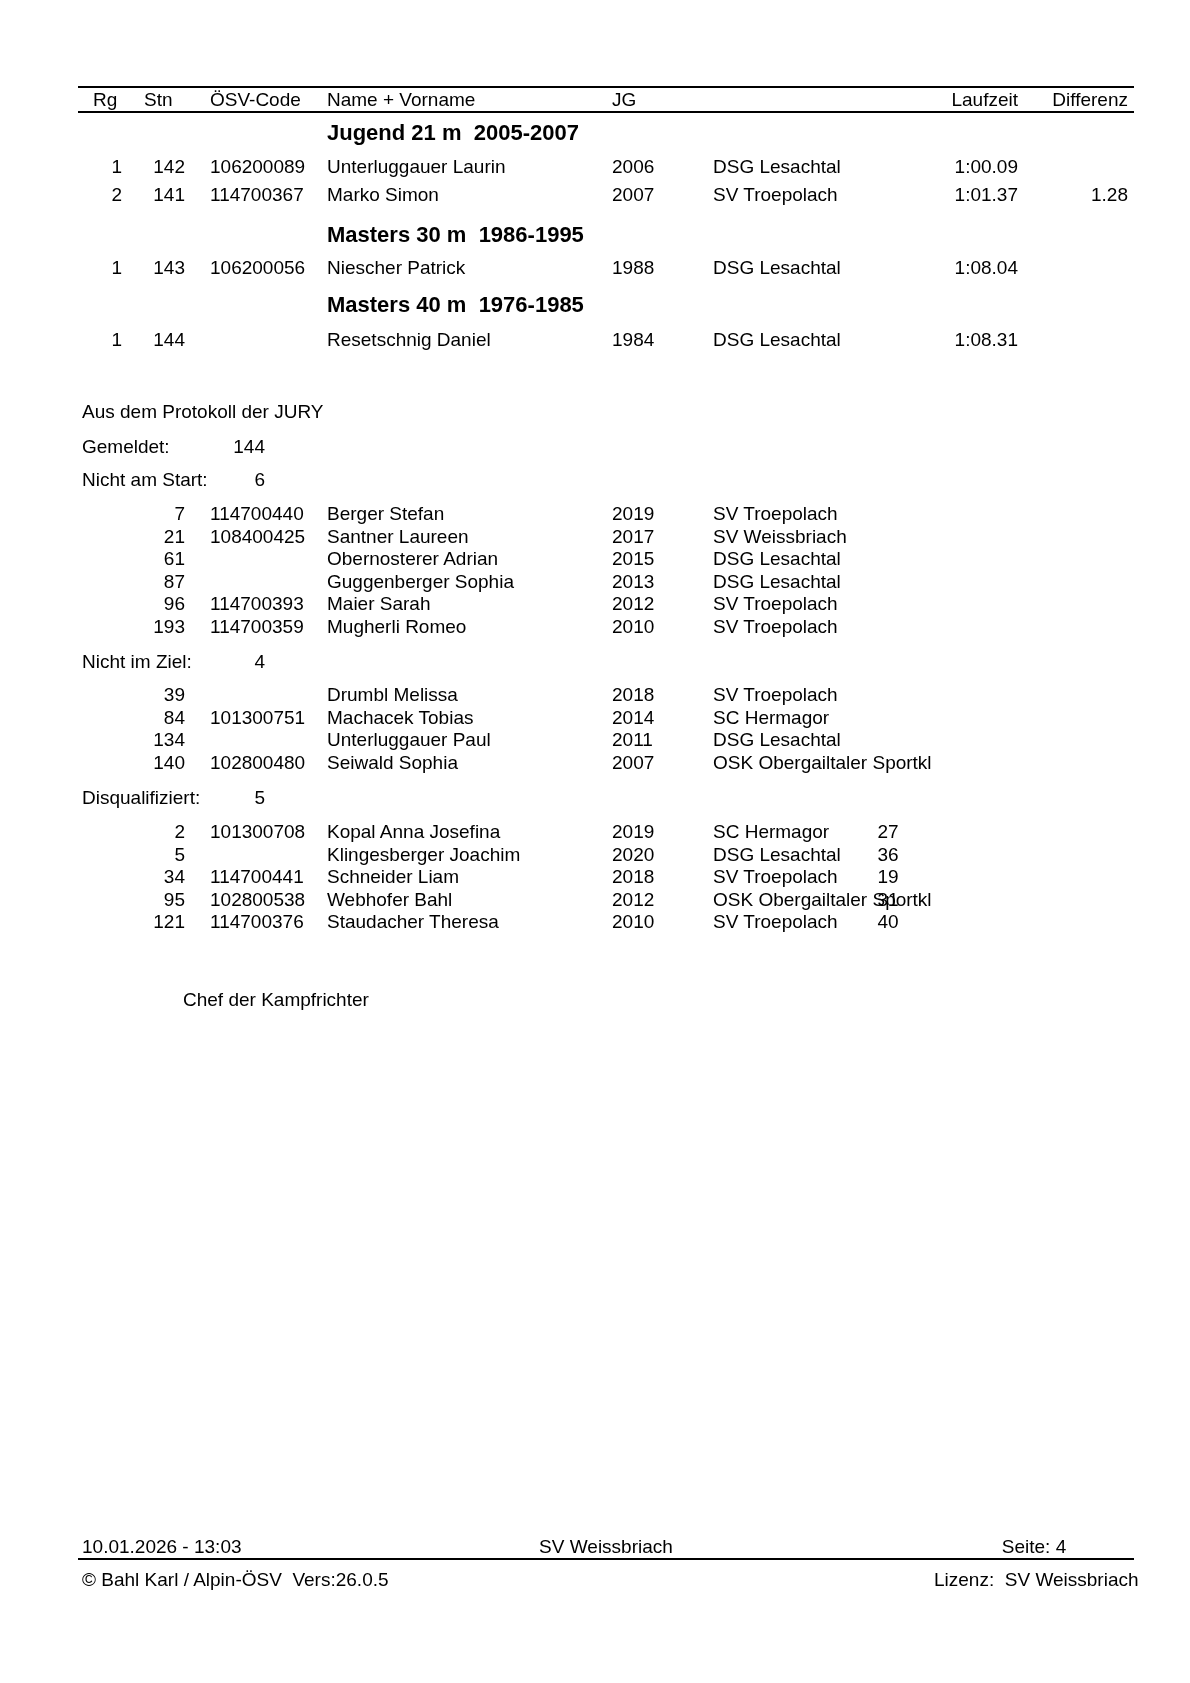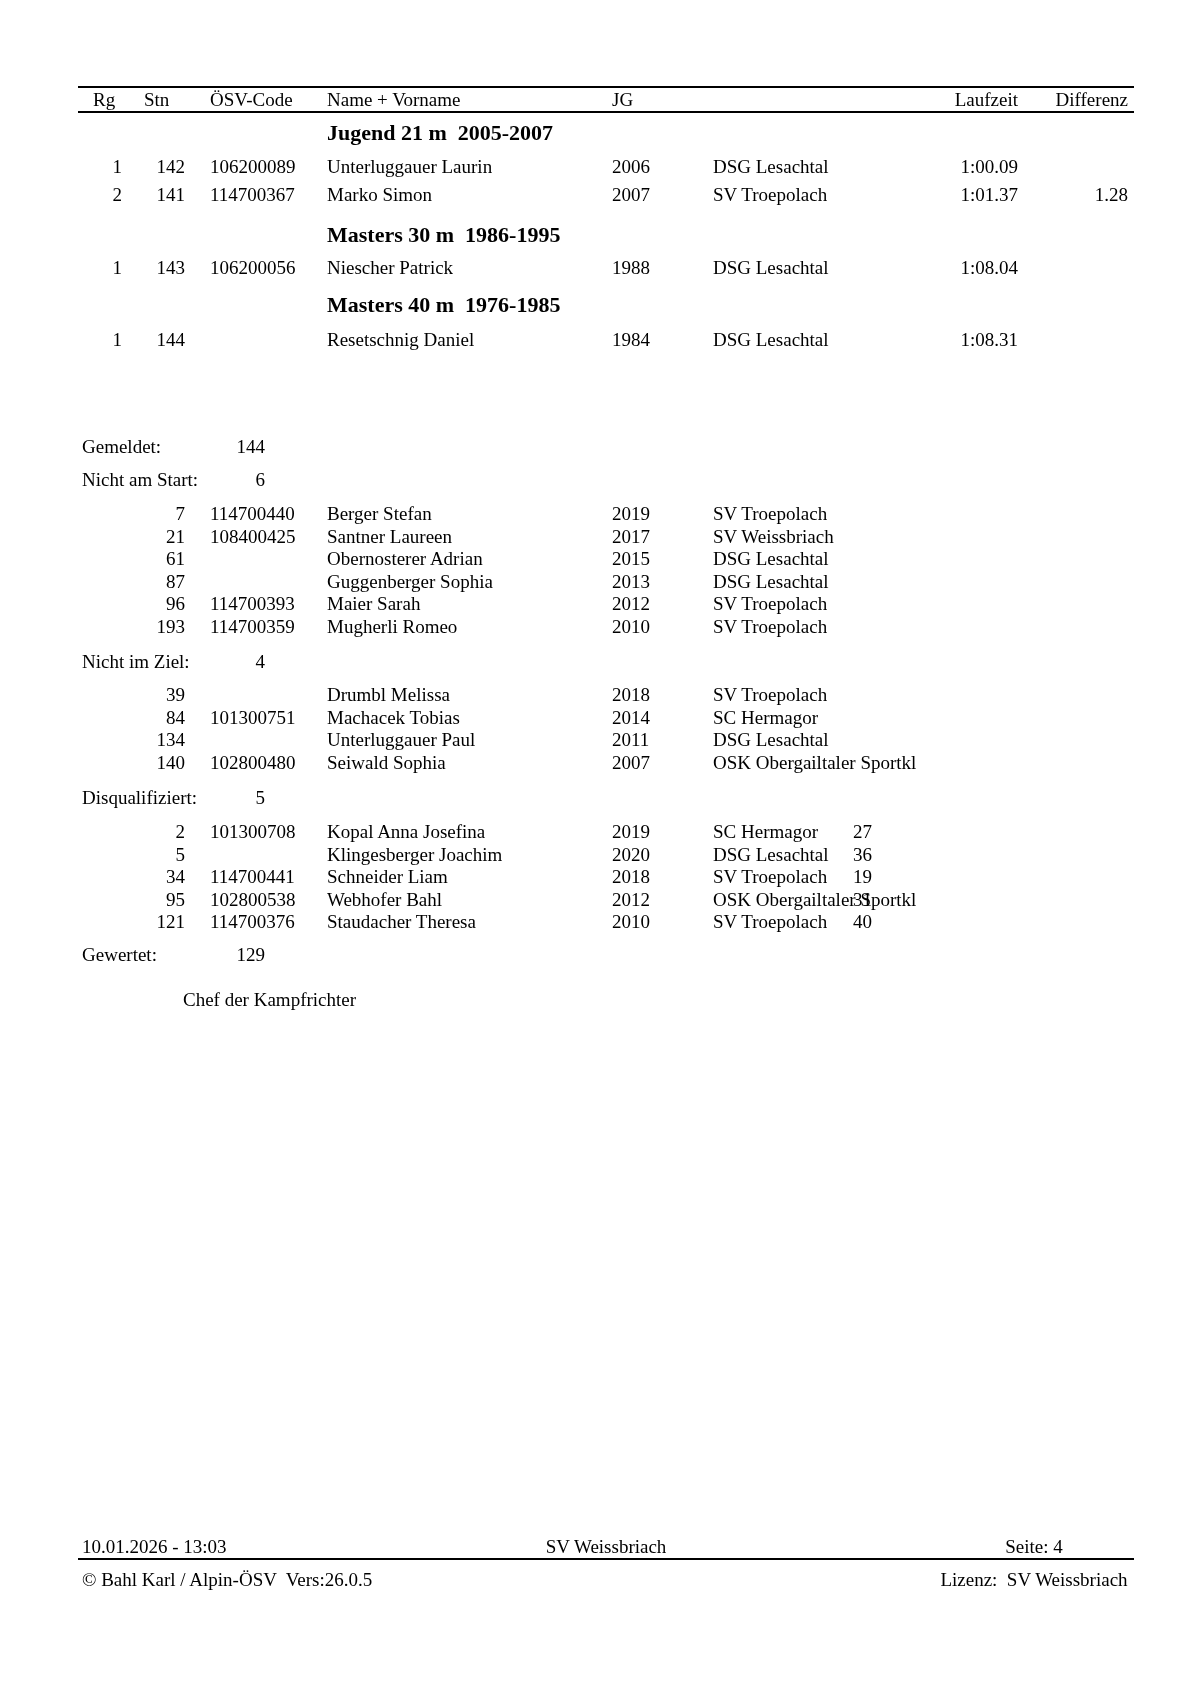--- a/index.html
+++ b/index.html
@@ -1,20 +1,20 @@
 <!DOCTYPE html>
 <html><head>
 <meta charset="utf-8">
 <style>
   html,body{margin:0;padding:0;background:#e8e8e8;}
   .page{
     position:relative;
     width:1190px;height:1683px;
     background:#ffffff;
-    font-family:Liberation Serif, serif;
+    font-family:Liberation Sans, sans-serif;
     font-size:19px;color:#000;
     overflow:hidden;
     margin:0 auto;
   }
   .hrule{position:absolute;left:78px;width:1056px;height:2px;background:#000;}
   .line{position:absolute;left:0;width:1190px;height:22px;line-height:22px;}
   .cell{position:absolute;top:0;height:100%;white-space:pre;}
   .title{
     position:absolute;left:327px;height:26px;line-height:26px;
     font-weight:bold;font-size:22px;white-space:pre;
@@ -25,21 +25,21 @@
   .r22 .rrow{height:22.5px;line-height:22.5px;}
   
   .c-rank{left:60px;width:62px;text-align:right;}
   .c-stn{left:115px;width:70px;text-align:right;}
   .c-code{left:210px;width:130px;}
   .c-name{left:327px;width:280px;}
   .c-jg{left:612px;width:55px;}
   .c-club{left:713px;width:250px;}
   .c-time{left:918px;width:100px;text-align:right;}
   .c-diff{left:1028px;width:100px;text-align:right;}
-  .c-gate{left:853px;width:70px;text-align:left;}
+  .c-gate{left:853px;width:70px;text-align:center;}
   .lbl{position:absolute;left:82px;top:0;height:100%;white-space:pre;}
   .cnt{position:absolute;left:180px;width:85px;top:0;height:100%;text-align:right;}
   .chef{position:absolute;left:183px;height:22px;line-height:22px;white-space:pre;}
   .f-left{left:82px;}
   .f-center{left:78px;width:1056px;text-align:center;}
   .f-right{left:934px;width:200px;text-align:center;}
 </style>
 </head>
 <body>
 
@@ -105,20 +105,23 @@
       <span class="cell c-stn">144</span>
       <span class="cell c-code"></span>
       <span class="cell c-name">Resetschnig Daniel</span>
       <span class="cell c-jg">1984</span>
       <span class="cell c-club">DSG Lesachtal</span>
       <span class="cell c-time">1:08.31</span>
       <span class="cell c-diff"></span>
     </div>
     </div>
 
+  <div class="line" style="top:401px">
+    <span class="lbl">Aus dem Protokoll der JURY</span>
+  </div>
 
   <div class="line" style="top:436px">
     <span class="lbl">Gemeldet:</span>
     <span class="cnt">144</span>
   </div>
 
   <div class="line" style="top:469px">
     <span class="lbl">Nicht am Start:</span>
     <span class="cnt">6</span>
   </div>
@@ -245,24 +248,20 @@
       <div class="rrow">
       <span class="cell c-stn">121</span>
       <span class="cell c-code">114700376</span>
       <span class="cell c-name">Staudacher Theresa</span>
       <span class="cell c-jg">2010</span>
       <span class="cell c-club">SV Troepolach</span>
       <span class="cell c-gate">40</span>
     </div>
     </div>
 
-  <div class="line" style="top:944px">
-    <span class="lbl">Gewertet:</span>
-    <span class="cnt">129</span>
-  </div>
 
   <div class="chef" style="top:989px">Chef der Kampfrichter</div>
 
   <div class="line" style="top:1536px">
     <span class="cell f-left">10.01.2026 - 13:03</span>
     <span class="cell f-center">SV Weissbriach</span>
     <span class="cell f-right">Seite: 4</span>
   </div>
   <div class="hrule" style="top:1558px"></div>
   <div class="line" style="top:1569px">

